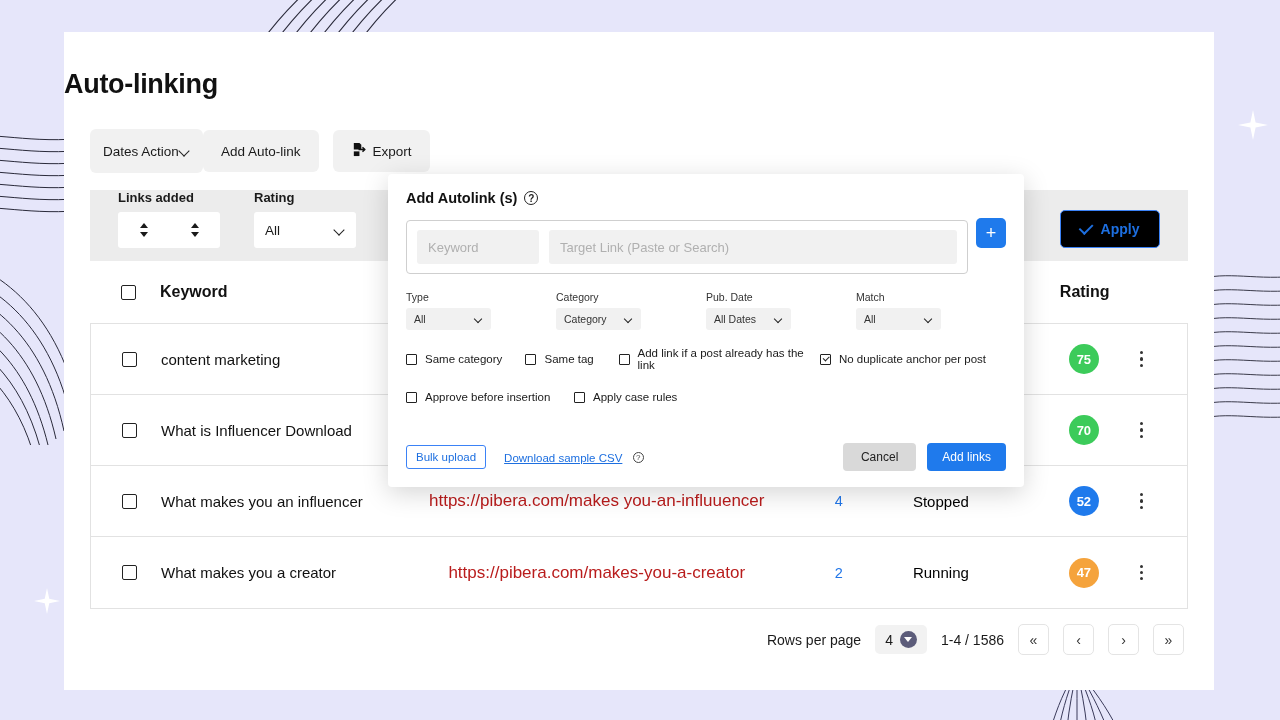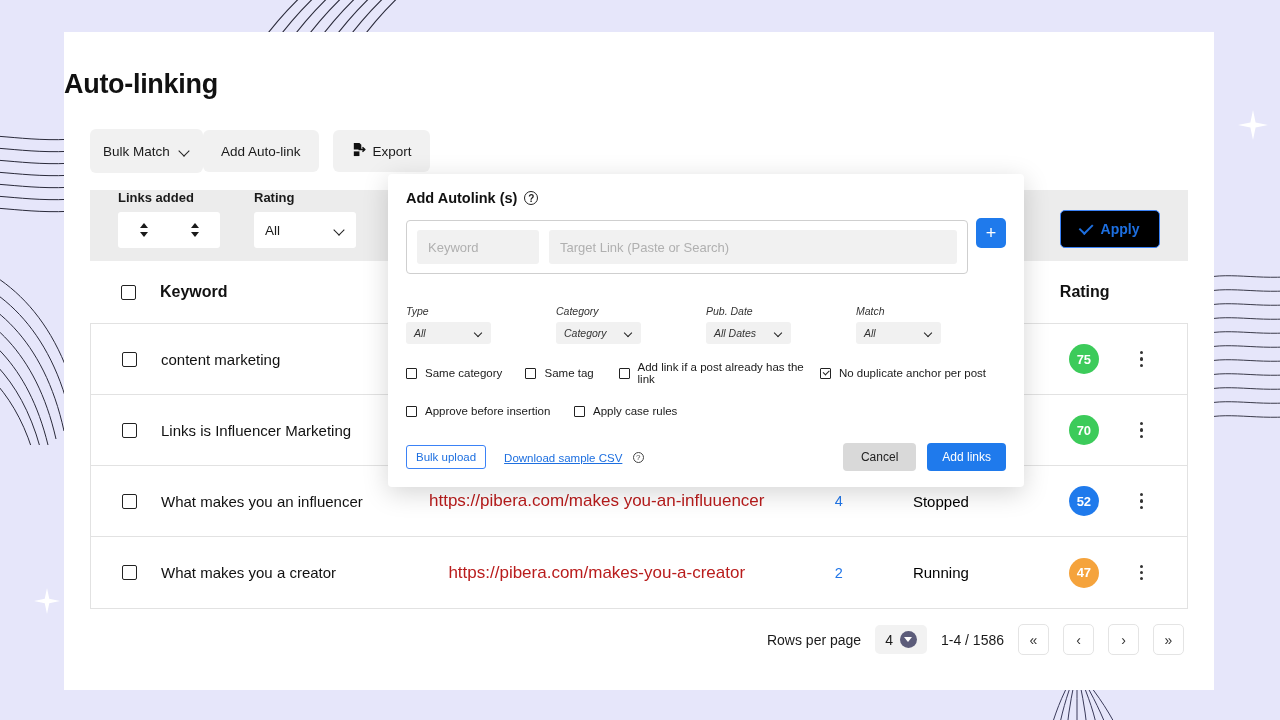--- a/index.html
+++ b/index.html
@@ -210,21 +210,21 @@
   }
   .mini-input::placeholder { color: #b0b0b0; }
   .in-keyword { width: 122px; }
   .in-target { flex: 1; }
   .plus-btn {
     position: absolute; right: 18px; top: 44px;
     width: 30px; height: 30px; background: #1f7aec; border: none; border-radius: 5px;
     color: #fff; font-size: 18px; line-height: 1; cursor: pointer;
     display: flex; align-items: center; justify-content: center;
   }
-  .sel-row { display: flex; margin-top: 31px; font-style: italic; }
+  .sel-row { display: flex; margin-top: 17px; }
   .sel-col { width: 160px; }
   .sel-col .lbl { font-size: 10.5px; color: #333; margin-bottom: 5px; }
   .msel {
     width: 85px; height: 22px; background: #f1f1f1; border-radius: 3px;
     display: flex; align-items: center; justify-content: space-between;
     padding: 0 8px; font-size: 10.5px; color: #333; cursor: pointer;
   }
   .msel .chev { width: 9px; height: 9px; }
   .msel .chev::after { width: 5px; height: 5px; border-width: 1.3px; }
   .cb-row { display: flex; margin-top: 17px; }
@@ -352,21 +352,21 @@
       </svg>
   </span>
 </div>
 
 <div class="page-card">
 
   <h1 class="page-title">Auto-linking</h1>
 
   <div class="toolbar">
     <div class="bulk-action">
-      <span>Bulk Match</span>
+      <span>Dates Action</span>
       <span class="chev"></span>
     </div>
 
 
     <button class="tb-btn">
       <span>Add Auto-link</span>
     </button>
 
     <button class="tb-btn">
       <span>
@@ -435,21 +435,21 @@
             <span class="kebab">
               <span></span>
               <span></span>
               <span></span>
             </span>
           </span>
       </div>
 
       <div class="trow">
         <span class="cb"></span>
-        <span class="c-key">Links is Influencer Marketing</span>
+        <span class="c-key">What is Influencer Download</span>
         <a class="c-link"></a>
         <span class="c-count"></span>
         <span class="c-status">Stopped</span>
         <span class="c-rating">
           <span class="badge" style="background:#3ccb5a">70</span>
         </span>
         <span class="c-menu">
             <span class="kebab">
               <span></span>
               <span></span>

